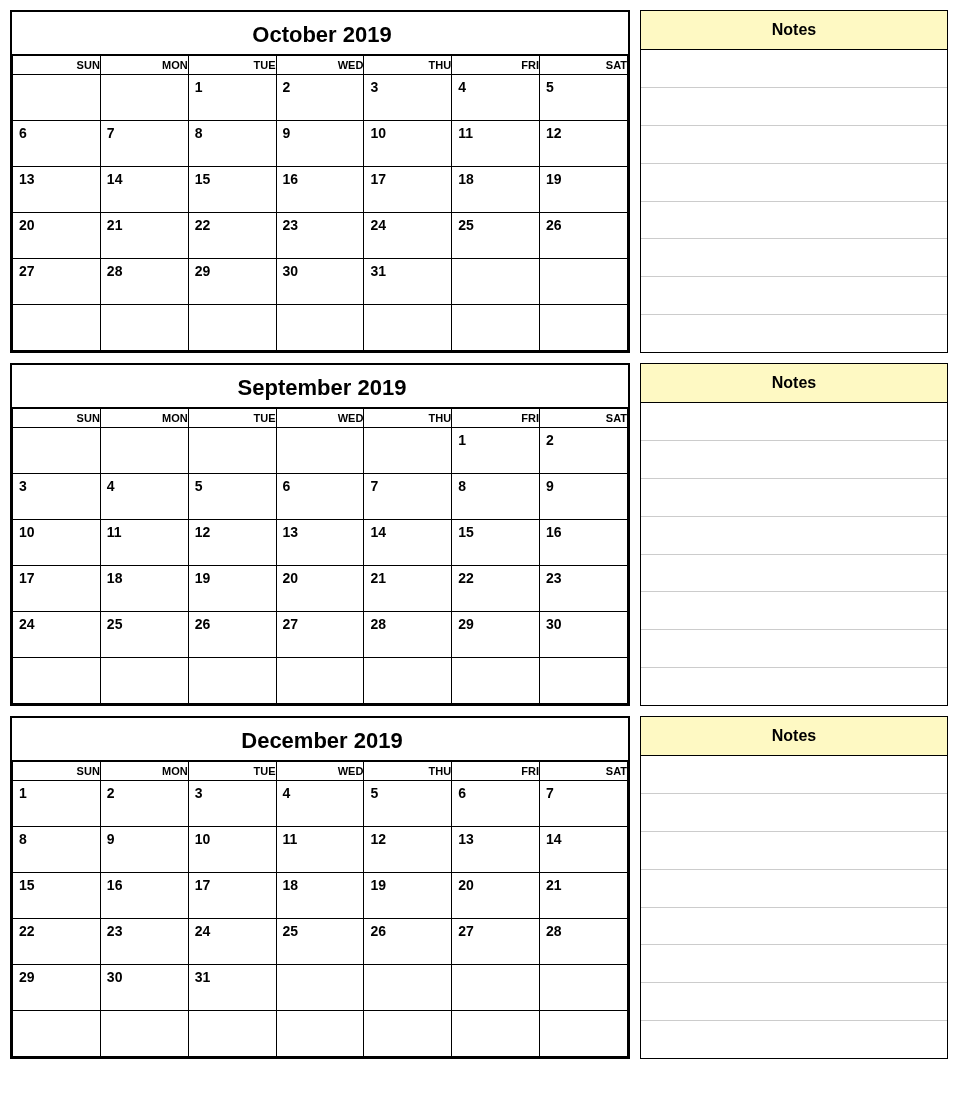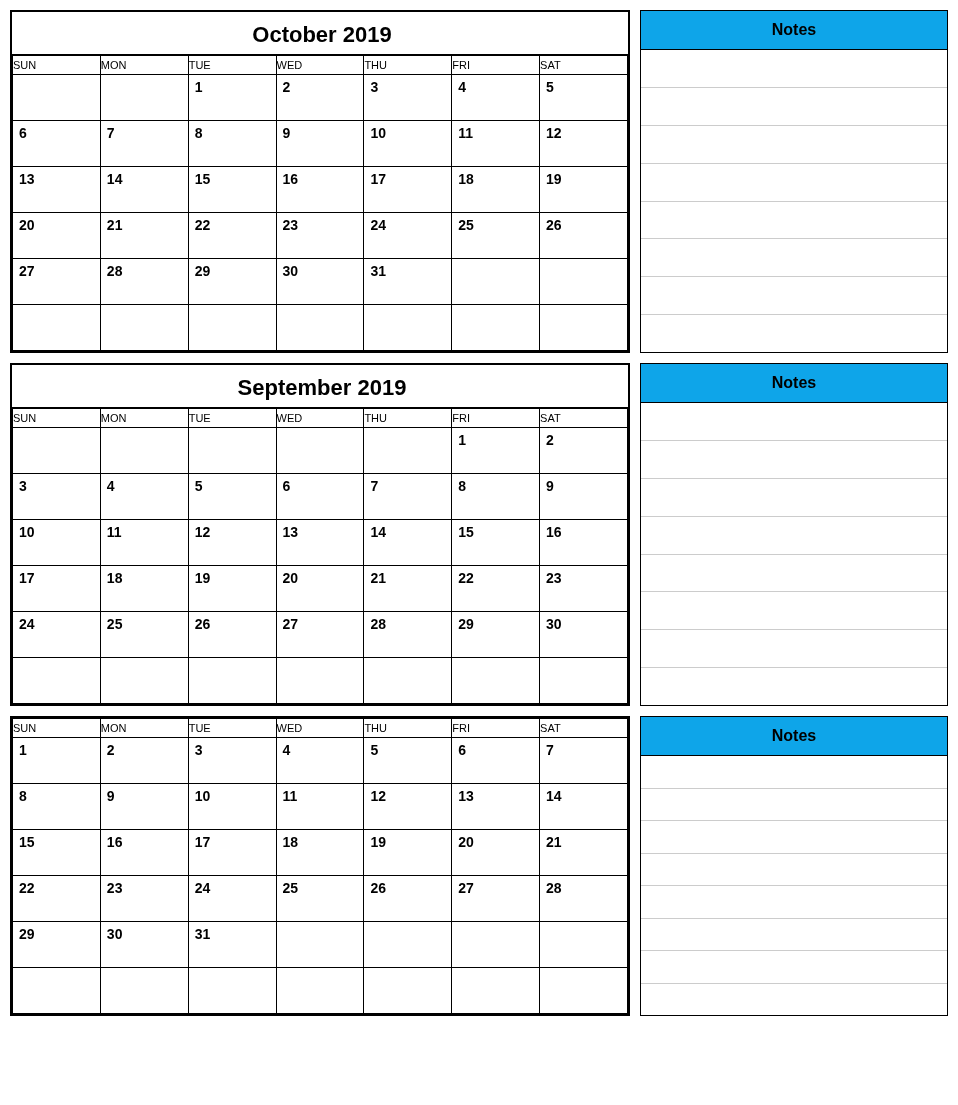--- a/index.html
+++ b/index.html
@@ -41,23 +41,23 @@
       border-bottom: 1px solid #000;
     }
 
     .calendar-grid {
       width: 100%;
       border-collapse: collapse;
     }
 
     .calendar-grid th {
       border: 1px solid #000;
-      text-align: left;
+      text-align: right;
       font-size: 11px;
-      font-weight: normal;
+      font-weight: bold;
       padding: 3px 0;
       width: calc(100% / 7);
       margin-top: 32px;
     }
 
     .calendar-grid td {
       border: 1px solid #000;
       text-align: left;
       vertical-align: top;
       font-size: 14px;
@@ -72,21 +72,21 @@
     }
 
     .notes-section {
       flex: 1;
       display: flex;
       flex-direction: column;
       border: 1px solid #000;
     }
 
     .notes-header {
-      background: #0ea5e9;
+      background: #fef9c3;
       text-align: center;
       font-size: 16px;
       font-weight: bold;
       padding: 10px 0;
       border-bottom: 1px solid #000;
     }
 
     .notes-lines {
       display: flex;
       flex-direction: column;
@@ -276,20 +276,21 @@
           <div class="notes-line"></div>
           <div class="notes-line"></div>
           <div class="notes-line"></div>
           <div class="notes-line"></div>
           <div class="notes-line"></div>
         </div>
       </div>
     </div>
     <div class="month-row">
       <div class="calendar-section">
+        <div class="calendar-title">December 2019</div>
         <table class="calendar-grid">
           <thead>
             <tr>
               <th>SUN</th>
               <th>MON</th>
               <th>TUE</th>
               <th>WED</th>
               <th>THU</th>
               <th>FRI</th>
               <th>SAT</th>

